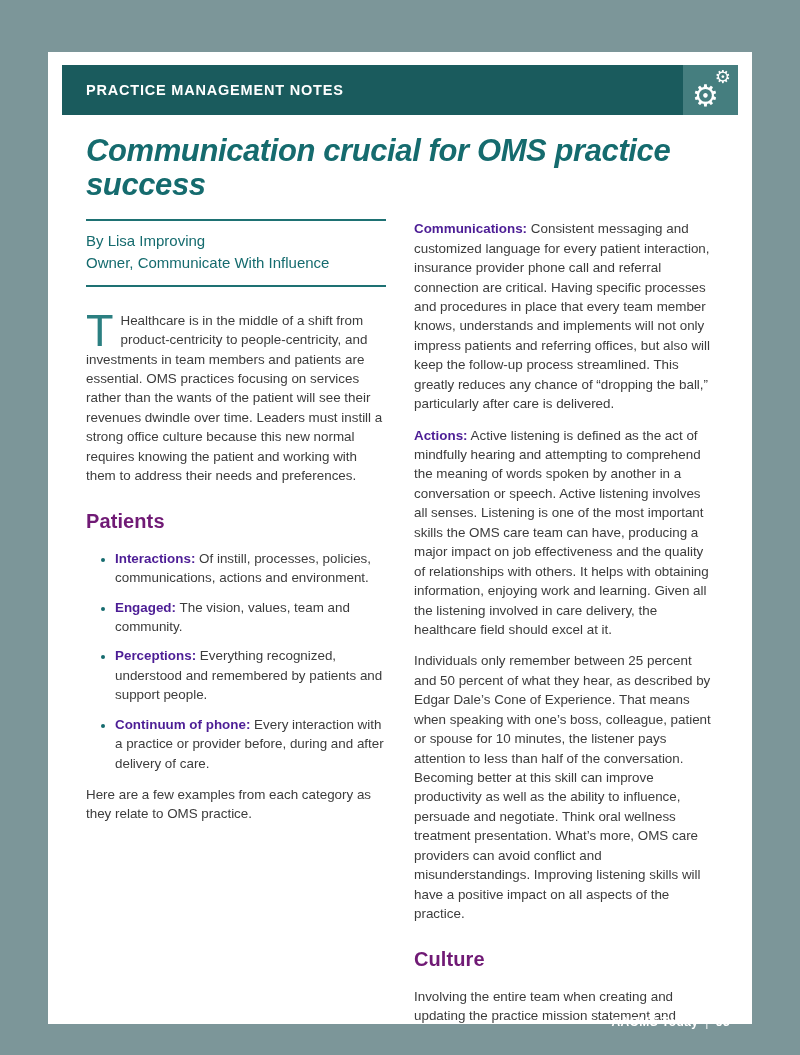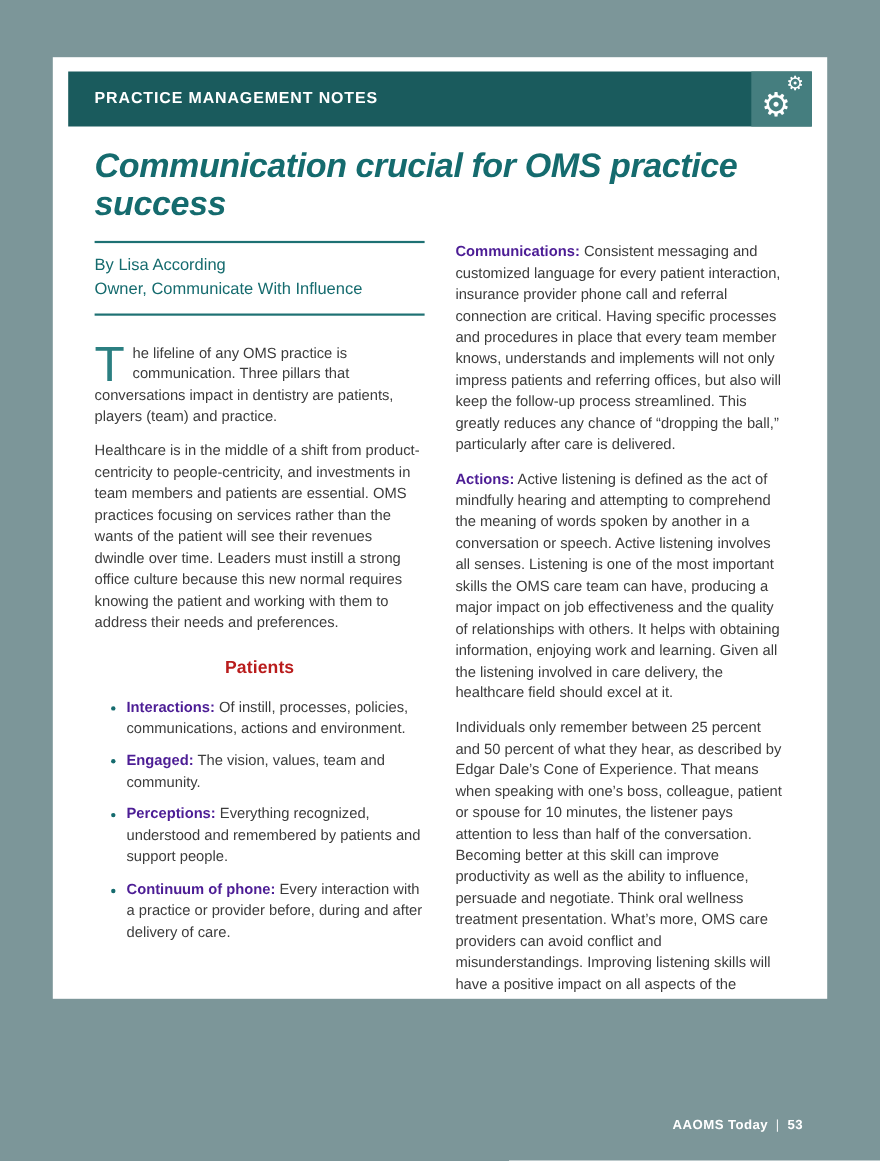--- a/index.html
+++ b/index.html
@@ -5,21 +5,21 @@
   html, body { margin: 0; padding: 0; }
   body {
     width: 800px; height: 1055px;
     background: #7c9699;
     position: relative;
     font-family: "Liberation Sans", sans-serif;
     -webkit-font-smoothing: antialiased;
   }
   .page {
     position: absolute; left: 48px; top: 52px;
-    width: 704px; height: 856px;
+    width: 704px; height: 972px;
     background: #ffffff;
     overflow: hidden;
   }
   .kicker-band {
     margin: 13px 14px 0 14px;
     height: 50px;
     background: #1a5b5d;
     display: flex; align-items: center; justify-content: space-between;
   }
   .kicker-label {
@@ -66,25 +66,24 @@
   .byline-role { }
   .col p { margin: 0 0 12px 0; }
   .dropcap {
     float: left;
     color: #2b7f81;
     font-size: 45px; line-height: 36px;
     padding: 2px 7px 0 0;
     font-weight: 400;
   }
   h2 {
-    color: #b91c1c;
-    font-size: 16px; font-weight: bold;
+    color: #701a75;
+    font-size: 20px; font-weight: bold;
     margin: 21px 0 13px 0;
     letter-spacing: 0.1px;
-    text-align: center;
   }
   .bullet-list {
     margin: 2px 0 12px 0;
     padding-left: 29px;
     list-style: disc;
   }
   .bullet-list li { margin-bottom: 10px; }
   .bullet-list li::marker { color: #156b6e; font-size: 12px; }
   strong.lead-in { color: #4c1d95; }
   .footer {
@@ -106,38 +105,39 @@
       <span class="gear-small">⚙</span>
     </span>
   </div>
 
   <h1 class="page-title">Communication crucial for OMS practice success</h1>
 
   <div class="columns">
 
     <div class="col">
       <div class="byline">
-        <div class="byline-author">By Lisa According</div>
+        <div class="byline-author">By Lisa Improving</div>
         <div class="byline-role">Owner, Communicate With Influence</div>
       </div>
 
-      <p><span class="dropcap">T</span><span>he lifeline of any OMS practice is communication. Three pillars that conversations impact in dentistry are patients, players (team) and practice.</span></p>
+      <p><span class="dropcap">T</span></p>
 
       <p>Healthcare is in the middle of a shift from product-centricity to people-centricity, and investments in team members and patients are essential. OMS practices focusing on services rather than the wants of the patient will see their revenues dwindle over time. Leaders must instill a strong office culture because this new normal requires knowing the patient and working with them to address their needs and preferences.</p>
 
       <h2>Patients</h2>
 
 
       <ul class="bullet-list">
         <li><strong class="lead-in">Interactions:</strong> <span>Of instill, processes, policies, communications, actions and environment.</span></li>
         <li><strong class="lead-in">Engaged:</strong> <span>The vision, values, team and community.</span></li>
         <li><strong class="lead-in">Perceptions:</strong> <span>Everything recognized, understood and remembered by patients and support people.</span></li>
         <li><strong class="lead-in">Continuum of phone:</strong> <span>Every interaction with a practice or provider before, during and after delivery of care.</span></li>
       </ul>
 
+      <p>Here are a few examples from each category as they relate to OMS practice.</p>
 
     </div>
 
     <div class="col">
       <p><strong class="lead-in">Communications:</strong> <span>Consistent messaging and customized language for every patient interaction, insurance provider phone call and referral connection are critical. Having specific processes and procedures in place that every team member knows, understands and implements will not only impress patients and referring offices, but also will keep the follow-up process streamlined. This greatly reduces any chance of “dropping the ball,” particularly after care is delivered.</span></p>
 
       <p><strong class="lead-in">Actions:</strong> <span>Active listening is defined as the act of mindfully hearing and attempting to comprehend the meaning of words spoken by another in a conversation or speech. Active listening involves all senses. Listening is one of the most important skills the OMS care team can have, producing a major impact on job effectiveness and the quality of relationships with others. It helps with obtaining information, enjoying work and learning. Given all the listening involved in care delivery, the healthcare field should excel at it.</span></p>
 
       <p>Individuals only remember between 25 percent and 50 percent of what they hear, as described by Edgar Dale’s Cone of Experience. That means when speaking with one’s boss, colleague, patient or spouse for 10 minutes, the listener pays attention to less than half of the conversation. Becoming better at this skill can improve productivity as well as the ability to influence, persuade and negotiate. Think oral wellness treatment presentation. What’s more, OMS care providers can avoid conflict and misunderstandings. Improving listening skills will have a positive impact on all aspects of the practice.</p>
 

